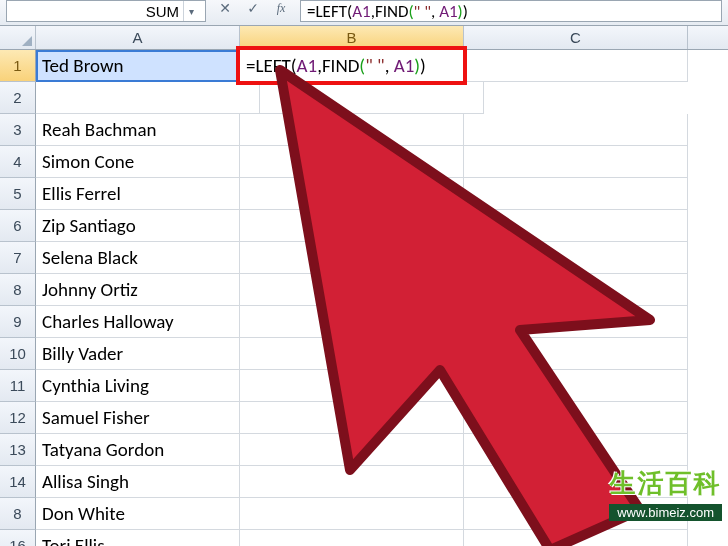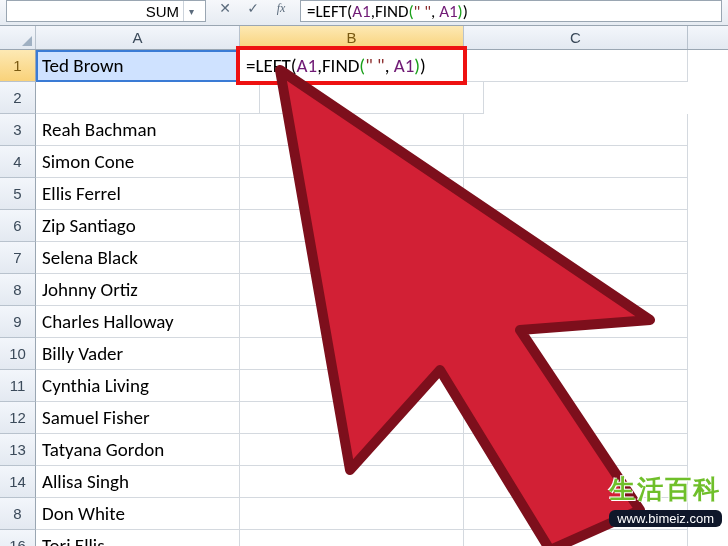--- a/index.html
+++ b/index.html
@@ -141,38 +141,38 @@
   .tok-paren1 { color: #000; }
   .tok-paren2 { color: #1aa01a; }
   
   .big-arrow {
     position: absolute;
     left: 240px; top: 40px;
     pointer-events: none;
   }
   .watermark {
     position: absolute;
-    right: 6px; bottom: 18px;
-    text-align: left;
+    right: 6px; bottom: 24px;
+    text-align: center;
     font-family: Arial, sans-serif;
     pointer-events: none;
   }
   .watermark .wm1 {
     font-size: 26px; font-weight: bold;
     color: #6fbf2a;
     text-shadow: 1px 1px 0 #fff, -1px -1px 0 #fff;
     letter-spacing: 2px;
   }
   .watermark .wm2 {
     font-size: 13px;
-    background: #0f172a;
+    background: #14532d;
     color: #fff;
     padding: 1px 8px;
     display: inline-block;
-    border-radius: 6px;
+    border-radius: 0;
   }
 </style>
 </head>
 <body>
 
 <div class="formula-bar">
   <div class="name-box">
     <span class="name-box-text">SUM</span>
     <span class="name-box-dd">▾</span>
   </div>

